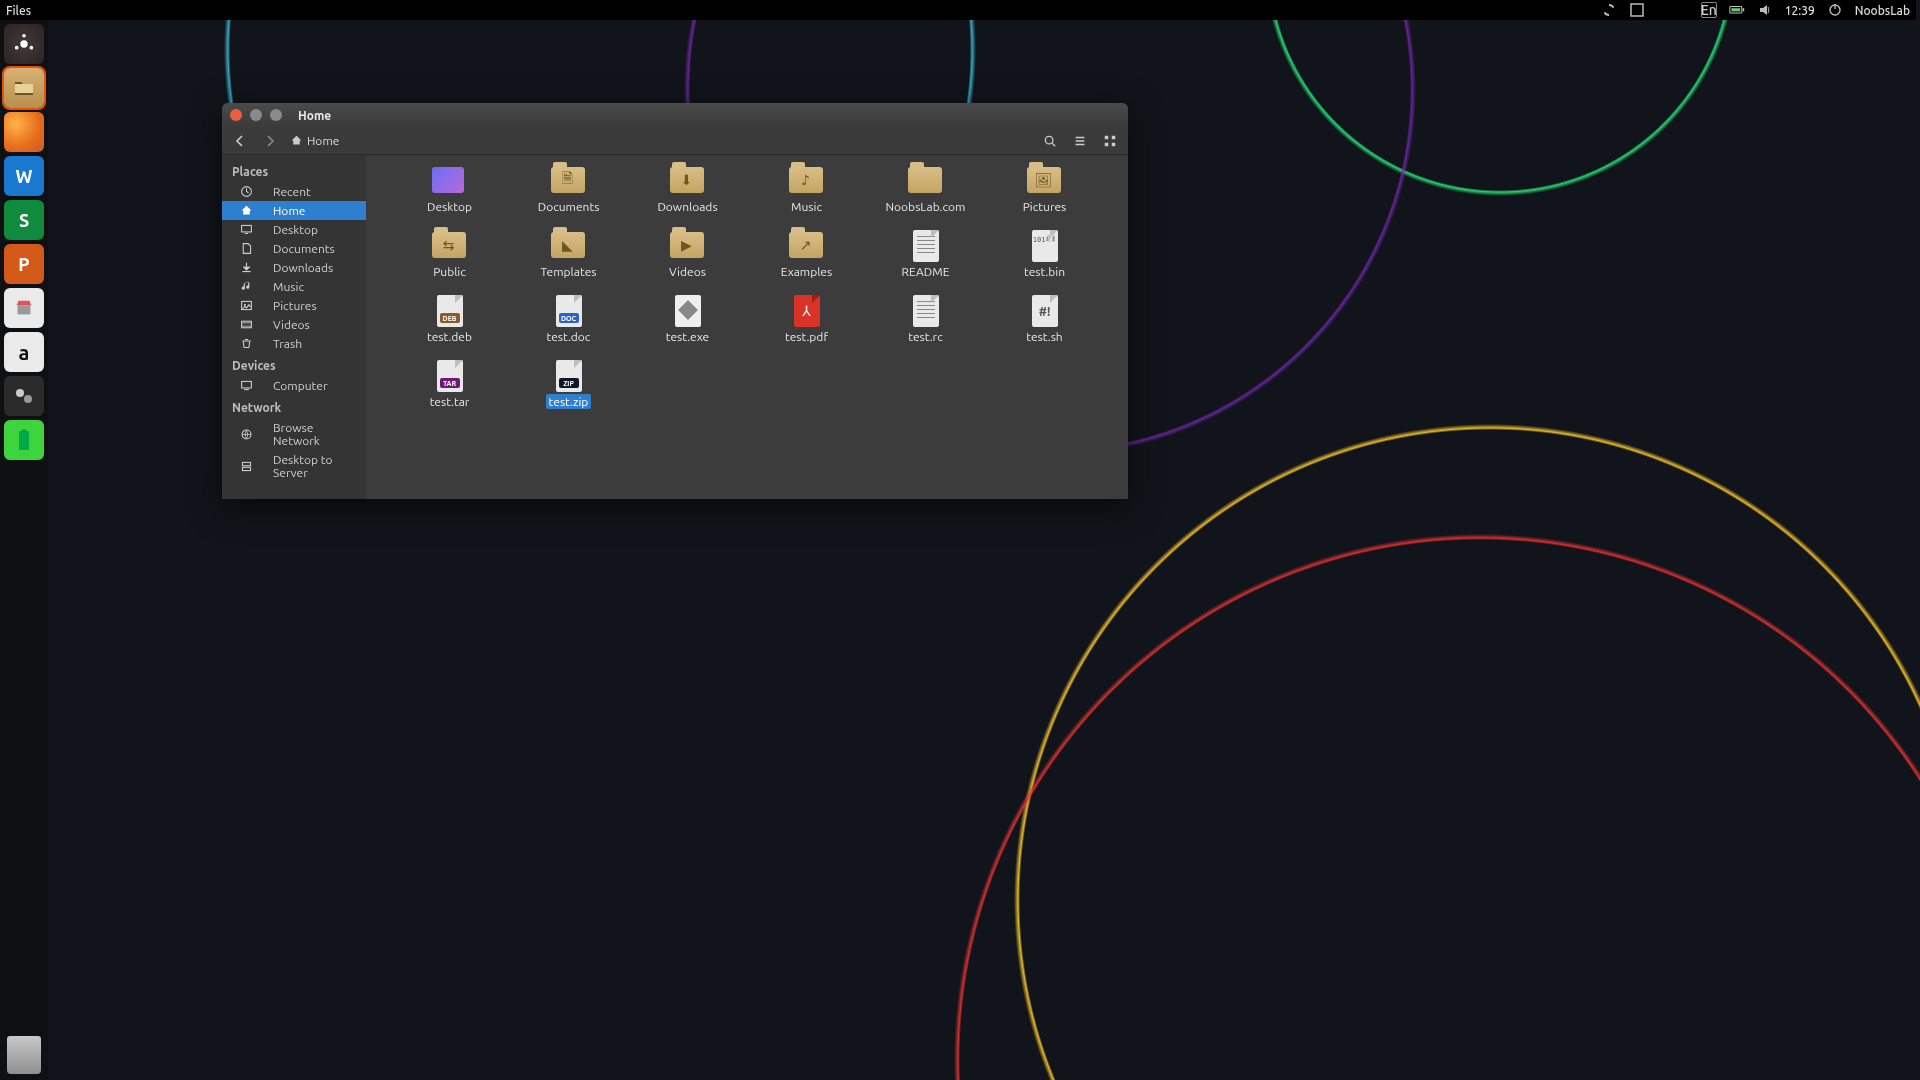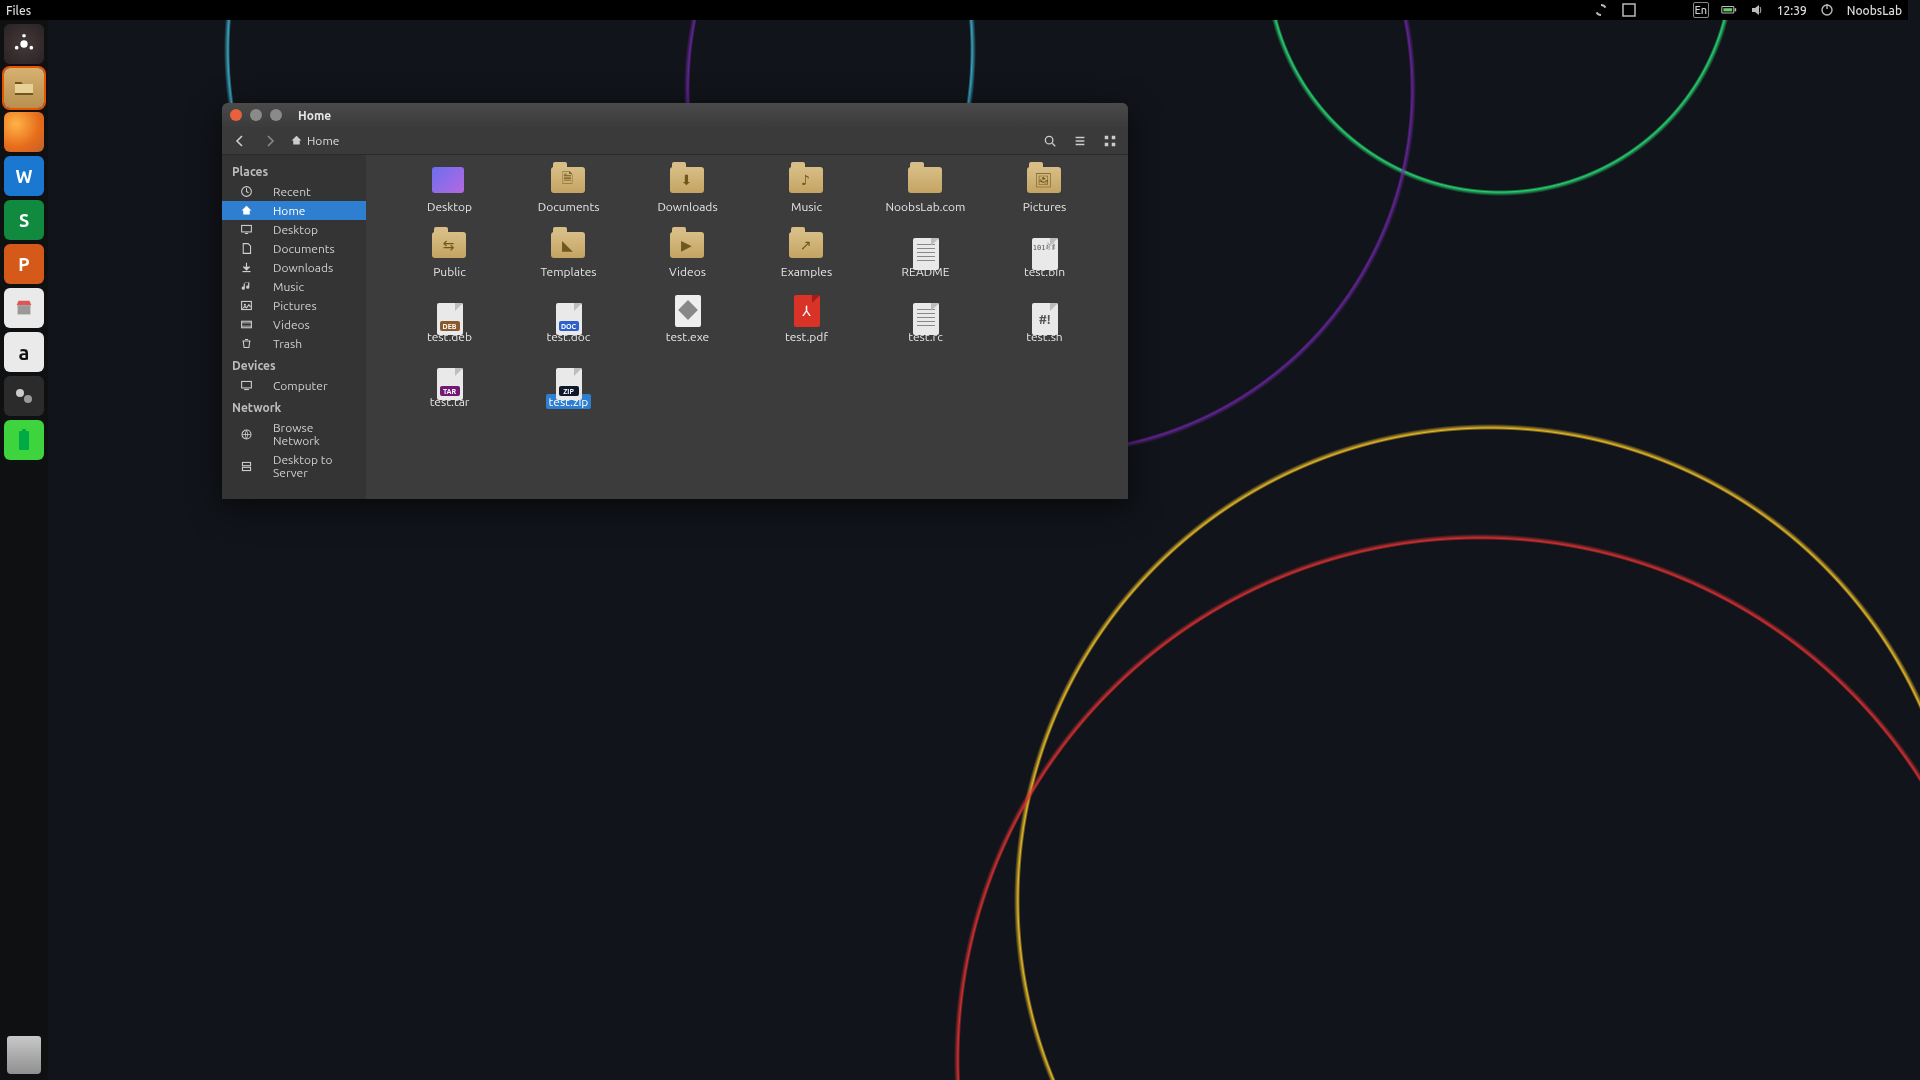--- a/index.html
+++ b/index.html
@@ -12,28 +12,28 @@
       radial-gradient(circle at 1050px 90px, rgba(120,40,180,0.0) 360px, rgba(120,40,180,0.8) 362px, rgba(120,40,180,0.0) 366px),
       radial-gradient(circle at 1500px -40px, rgba(40,230,120,0.0) 230px, rgba(40,230,120,0.9) 232px, rgba(40,230,120,0.0) 236px),
       radial-gradient(circle at 1480px 1060px, rgba(230,50,50,0.0) 520px, rgba(230,50,50,0.9) 522px, rgba(230,50,50,0.0) 526px),
       radial-gradient(circle at 1490px 900px, rgba(250,200,40,0.0) 470px, rgba(250,200,40,0.9) 472px, rgba(250,200,40,0.0) 476px),
       radial-gradient(circle at 600px 50px, rgba(60,190,220,0.0) 370px, rgba(60,190,220,0.85) 372px, rgba(60,190,220,0.0) 376px),
       linear-gradient(180deg, #11141a, #11141a);
   }
 
   
   .top-panel {
-    position: absolute; top: 0; left: 0; right: 12px; height: 20px;
+    position: absolute; top: 0; left: 0; right: 4px; height: 20px;
     background: #000; color: #ddd; font-size: 12px; display: flex;
     align-items: center; justify-content: space-between; padding: 0 6px;
     font-weight: 500;
   }
   .top-panel .right { display: flex; align-items: center; gap: 12px; }
   .top-panel .ind-icon { width: 16px; height: 16px; display: inline-flex; align-items: center; justify-content: center; color:#ccc; }
-  .top-panel .ind-box { border:1px solid #888; border-radius:2px; font-size:11px; padding:0 2px;margin-left:44px; }
+  .top-panel .ind-box { border:1px solid #888; border-radius:2px; font-size:14px; padding:0 2px;margin-left:44px; }
 
   
   .launcher {
     position: absolute; top: 20px; left: 0; width: 48px; bottom: 0;
     background: rgba(15,15,18,0.85);
     display: flex; flex-direction: column; align-items: center;
     padding-top: 4px; gap: 4px;
   }
   .launcher .tile {
     width: 40px; height: 40px; border-radius: 6px;
@@ -120,21 +120,21 @@
   .ic-folder::before{
     content:""; position:absolute; top:-5px; left:2px; width:14px; height:6px;
     background:#d8be86; border-radius:2px 2px 0 0;
   }
   .ic-folder .glyph{ position:absolute; inset:0; display:flex; align-items:center; justify-content:center; color:#6f5720; font-size:14px; }
 
   .ic-desktop{ width:32px; height:26px; margin-top:2px;
     background: linear-gradient(135deg,#6b6ff0,#b668e0); border-radius:3px; }
 
   
-  .ic-file { width:26px; height:32px; margin:8px auto;
+  .ic-file { width:26px; height:32px; margin:0 auto;
     background:#e9e9e9; border-radius:2px; position:relative; }
   .ic-file::after{
     content:""; position:absolute; top:0; right:0; width:8px; height:8px;
     background:linear-gradient(135deg,#bdbdbd 49%, transparent 51%);
   }
   .ic-file .band { position:absolute; bottom:4px; left:3px; right:3px; font-size:7px;
     text-align:center; font-weight:700; color:#fff; border-radius:2px; padding:1px 0; }
 
   .band.deb{background:#8b5a2b;} .band.doc{background:#2d61c9;}
   .band.tar{background:#701a75;} .band.zip{background:#0f172a;}

